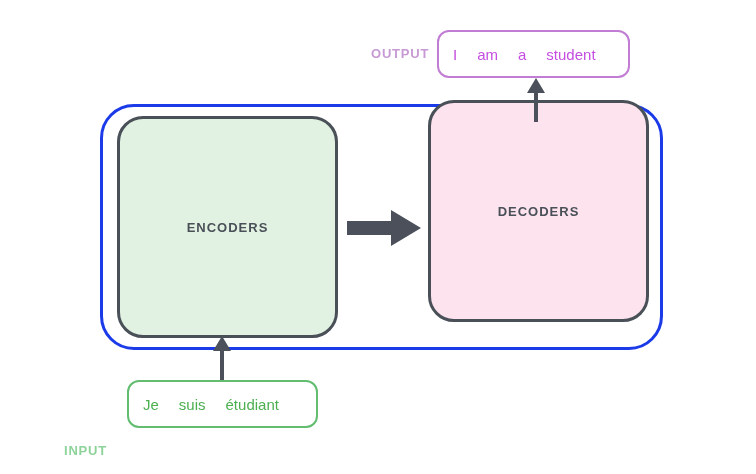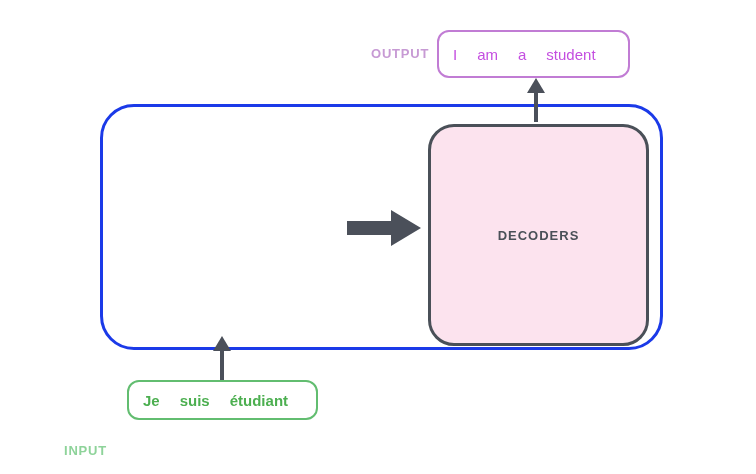--- a/index.html
+++ b/index.html
@@ -48,21 +48,21 @@
   }
   .encoders-box {
     left: 117px;
     top: 116px;
     width: 221px;
     height: 222px;
     background: #e2f2e2;
   }
   .decoders-box {
     left: 428px;
-    top: 124px;
+    top: 100px;
     width: 221px;
     height: 222px;
     background: #fce3ee;
   }
   .stack-label {
     font-size: 13px;
     font-weight: 600;
     letter-spacing: 1.0px;
     color: #4a5058;
     user-select: none;
@@ -103,24 +103,23 @@
     border-radius: 12px;
     display: flex;
     align-items: center;
     background: #ffffff;
     white-space: nowrap;
   }
   .input-box {
     left: 127px;
     top: 380px;
     width: 191px;
-    height: 40px;
+    height: 48px;
     border-color: #62bd70;
     padding: 0 14px;
-    font-weight: bold;
   }
   .output-box {
     left: 437px;
     top: 30px;
     width: 193px;
     height: 48px;
     border-color: #c17cd4;
     padding: 0 14px;
   }
   .token {
@@ -153,20 +152,23 @@
     color: #c79ad4;
   }
 </style>
 </head>
 <body>
 
 <div id="canvas">
 
   <div class="outer-blue"></div>
 
+  <div class="stack-box encoders-box">
+    <span class="stack-label">ENCODERS</span>
+  </div>
 
   <div class="stack-box decoders-box">
     <span class="stack-label">DECODERS</span>
   </div>
 
   <svg class="mid-arrow" viewBox="0 0 76 48">
     <path d="M0 17 L44 17 L44 6 L74 24 L44 42 L44 31 L0 31 Z" fill="#4b505a"></path>
   </svg>
 
   <svg class="v-arrow v-arrow-input" viewBox="0 0 32 48">

